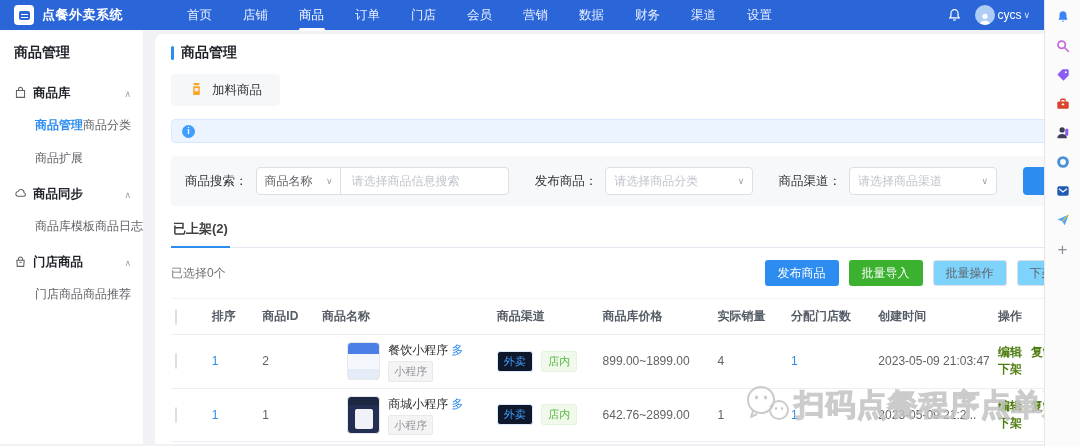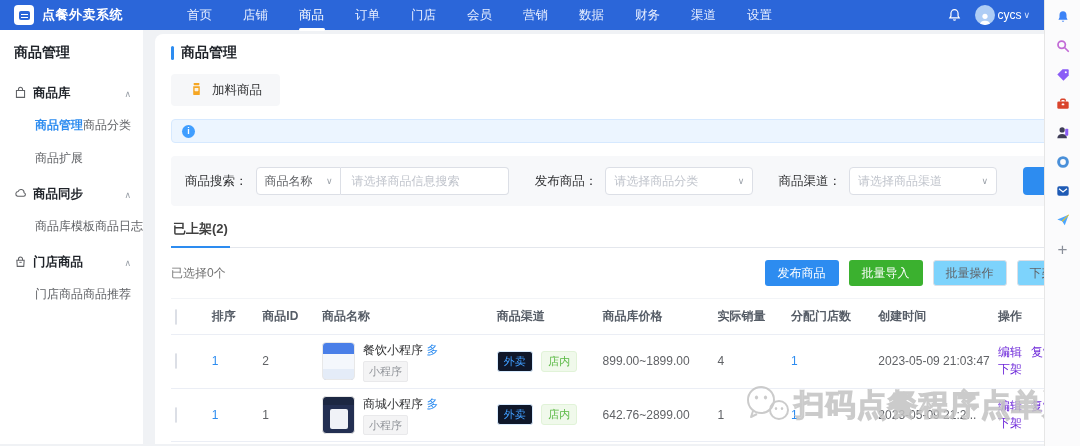--- a/index.html
+++ b/index.html
@@ -96,34 +96,34 @@
   .btn-primary { background:#2d8cf0; color:#fff; }
   .btn-success { background:#3bb12f; color:#fff; }
   .btn-default { background:#7dd3fc; color:#606266; border-color:#dcdfe6; }
 
   
   table { width:100%; border-collapse:collapse; table-layout:fixed; }
   th { font-size:12px; color:#555c66; font-weight:bold; text-align:left; padding:9px 4px; border-bottom:1px solid #ebeef5; border-top:1px solid #f2f4f7; }
   td { font-size:12px; color:#606266; padding:6px 4px; border-bottom:1px solid #ebeef5; vertical-align:middle; }
   .chk { width:13px; height:13px; border:1px solid #dcdfe6; border-radius:2px; background:#fff; cursor:pointer; }
   .blue { color:#2d8cf0; cursor:pointer; }
-  .name-cell { display:flex; align-items:center; gap:8px; }
+  .name-cell { display:flex; align-items:center; gap:8px;justify-content:center; }
   .thumb { width:33px; height:38px; border-radius:4px; border:1px solid #e8e8e8; flex-shrink:0; }
   .thumb-cafe { background:linear-gradient(#4a7fe8 0 11px, #f4f7fc 11px 26px, #e4ecf8 26px); }
   .thumb-mall { background:linear-gradient(#1c2742 0 8px, #232f52 8px); position:relative; }
   .thumb-mall::after { content:""; position:absolute; left:7px; top:12px; width:18px; height:20px; background:#f0f2f7; border-radius:2px; }
   .name-lines { line-height:1.5; }
   .name-top { white-space:nowrap; color:#303133; }
   .more-link { color:#2d8cf0; cursor:pointer; }
   .mini-tag { display:inline-block; background:#f4f4f5; border:1px solid #e9e9eb; color:#909399;
               font-size:11px; padding:1px 5px; border-radius:2px; margin-top:2px; }
   .ch-tag { display:inline-block; font-size:11px; padding:2px 6px; border-radius:3px; margin-right:5px; }
   .ch-blue { background:#0f172a; border:1px solid #d9ecff; color:#409eff; }
   .ch-green { background:#f0f9eb; border:1px solid #e1f3d8; color:#58b842; }
-  .act-link { color:#6d28d9; margin-right:9px; cursor:pointer; white-space:nowrap; }
+  .act-link { color:#4d7c0f; margin-right:9px; cursor:pointer; white-space:nowrap;font-weight:bold; }
 
   
   .pager { display:flex; align-items:center; justify-content:flex-end; gap:9px; padding:7px 2px 9px; font-size:12px; color:#606266; }
 
   
   .watermark { position:absolute; right:2px; bottom:16px; display:flex; align-items:center; gap:4px;
                pointer-events:none; z-index:10; opacity:.85; }
   .wm-text { font-size:30px; font-weight:bold; letter-spacing:1px; color:rgba(255,255,255,0.25);
              -webkit-text-stroke:1.2px #c3c3c3; white-space:nowrap; }
 </style>

